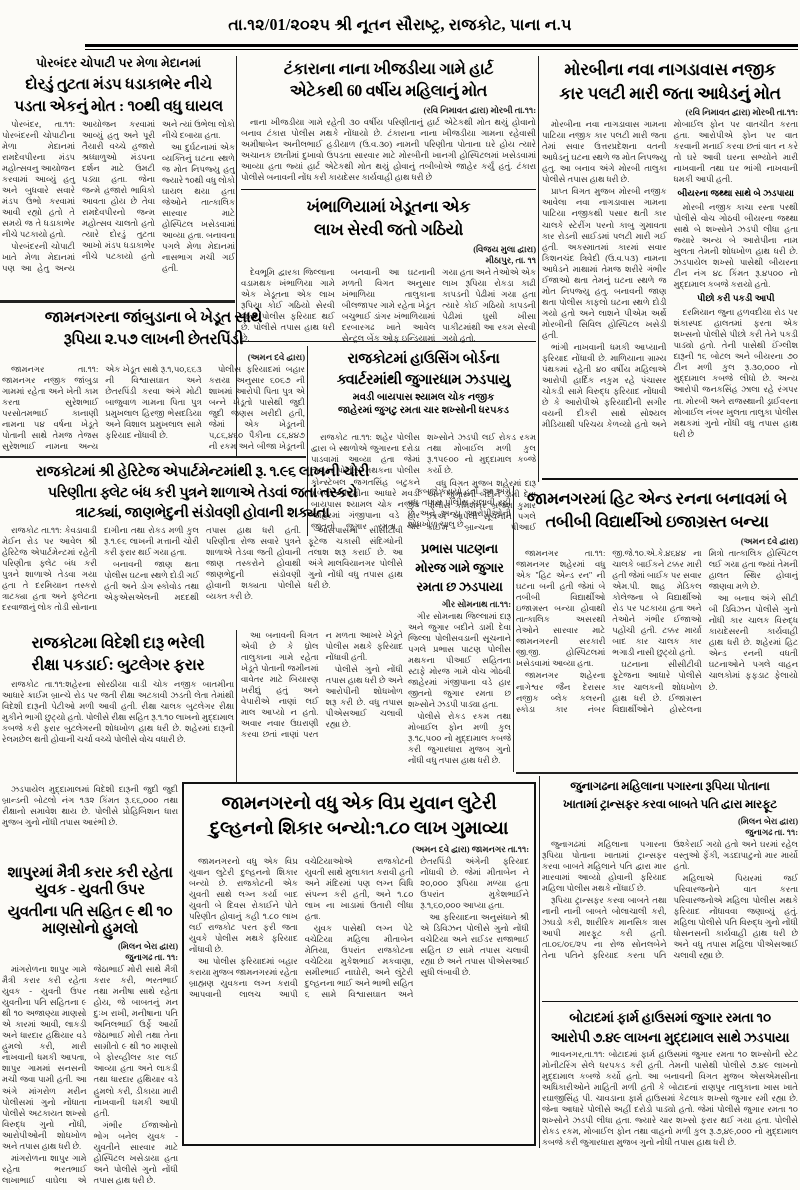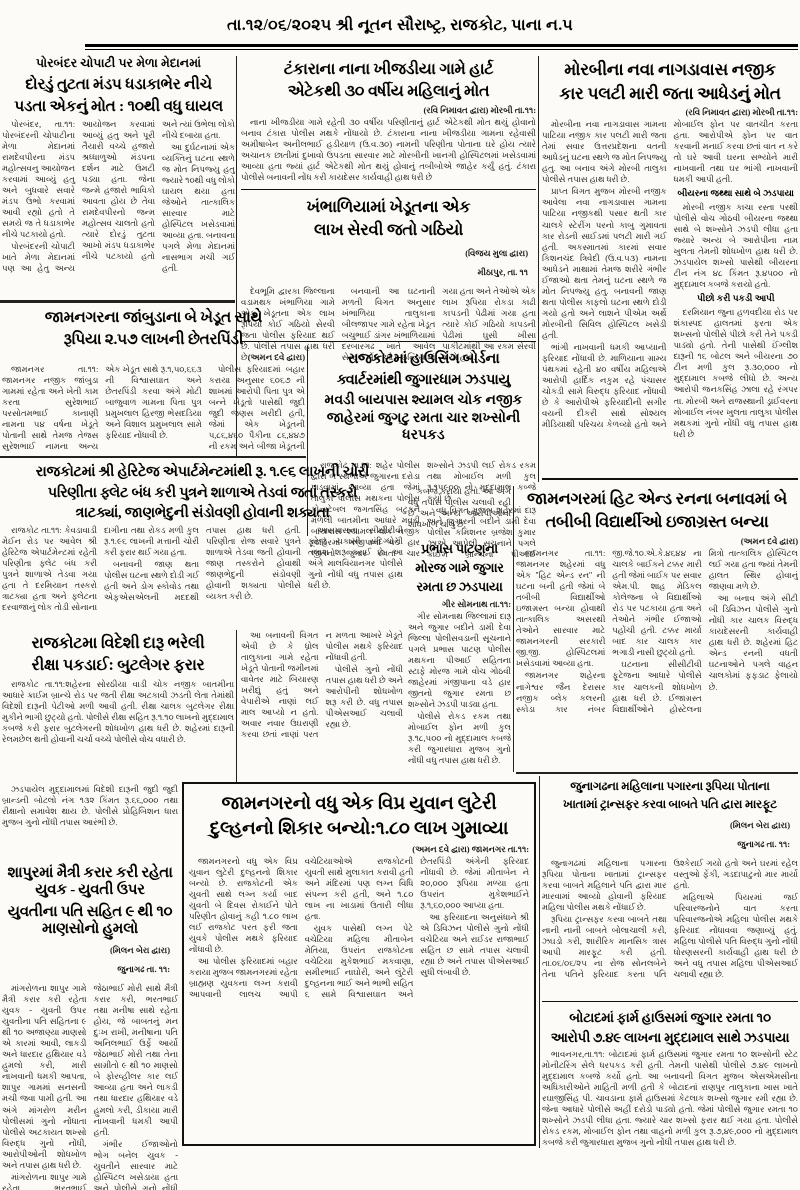--- a/index.html
+++ b/index.html
@@ -10,37 +10,37 @@
   .masthead{text-align:center;font-weight:bold;font-size:16px;letter-spacing:.2px;color:#000}
   .toprule{border-top:3px solid #000;border-bottom:1px solid #000;height:6px}
   .vr{width:1px;background:#222}
   .hr{height:2px;background:#222}
   .hl{font-weight:bold;text-align:center;color:#000;line-height:1.15;letter-spacing:-.3px}
   .hl p{margin:4px}
   .kicker{font-weight:bold;text-align:center;color:#000}
   .deck{font-weight:bold;text-align:center;color:#000;line-height:1.25}
   .deck p{margin:0}
   .byline{text-align:right;font-size:8.6px;font-weight:bold;margin:2px 0 1px}
-  .byline p{margin:8px}
+  .byline p{margin:0}
   .bd{font-size:8.5px;line-height:1.3;text-align:justify;overflow:hidden;color:#222}
   .bd p{margin:0 0 1px;text-indent:9px}
   .bd p.bsub{font-weight:bold;text-align:center;text-indent:0;margin:3px 0 2px;font-size:9px;color:#000}
   .c2{column-count:2;column-gap:7px}
   .c3{column-count:3;column-gap:7px}
   .c4{column-count:4;column-gap:7px}
   .bb15{border-bottom:1.5px solid #111}
   .bb25{border-bottom:2.5px solid #111}
   .boxed{border:2px solid #111;padding:5px 5px 4px}
 </style>
 </head>
 <body>
 
 <div id="page">
 
-  <div class="abs masthead" style="left:0;top:16px;width:800px">તા.૧૨/૦૬/૨૦૨૫ શ્રી નૂતન સૌરાષ્ટ્ર, રાજકોટ, પાના ન.૫</div>
+  <div class="abs masthead" style="left:0;top:16px;width:800px">તા.૧૨/01/૨૦૨૫ શ્રી નૂતન સૌરાષ્ટ્ર, રાજકોટ, પાના ન.૫</div>
   <div class="abs toprule" style="left:85px;top:44px;width:713px"></div>
 
   <div class="abs vr" style="left:236px;top:56px;height:400px"></div>
   <div class="abs vr" style="left:236px;top:630px;height:152px"></div>
   <div class="abs vr" style="left:538px;top:56px;height:426px"></div>
   <div class="abs vr" style="left:513px;top:486px;height:286px"></div>
   <div class="abs vr" style="left:539px;top:776px;height:372px"></div>
   <div class="abs vr" style="left:307px;top:346px;height:190px"></div>
 
   <div class="abs" style="left:2px;top:56px;width:233px;height:244px">
@@ -53,21 +53,21 @@
         <p>પોરબંદર, તા.૧૧: પોરબંદરની ચોપાટીના મેળા મેદાનમાં રામદેવપીરના મંડપ મહોત્સવનુ આયોજન કરવામાં આવ્યું હતુ અને બુધવારે સવારે મંડપ ઉભો કરવામાં આવી રહ્યો હતો તે સમયે જ તે ધડાકાભેર નીચે પટકાયો હતો.</p>
         <p>પોરબંદરની ચોપાટી ખાતે મેળા મેદાનમાં પણ આ હેતુ અન્ય આયોજન કરવામાં આવ્યું હતુ અને પૂરી તૈયારી વચ્ચે હજારો શ્રધ્ધાળુઓ મંડપના દર્શન માટે ઉમટી પડ્યા હતા. જેના જન્મે હજારો ભાવિકો આવતા હોય છે તેવા રામદેવપીરનો જન્મ મહોત્સવ ચાલતો હતો ત્યારે દોરડું તુટતા આખો મંડપ ધડાકાભેર નીચે પટકાયો હતો અને ત્યાં ઉભેલા લોકો નીચે દબાયા હતા.</p>
         <p>આ દુર્ઘટનામાં એક વ્યક્તિનું ઘટના સ્થળે જ મોત નિપજ્યુ હતુ જ્યારે ૧૦થી વધુ લોકો ઘાયલ થયા હતા જેઓને તાત્કાલિક સારવાર માટે હોસ્પિટલ ખસેડવામાં આવ્યા હતા. બનાવના પગલે મેળા મેદાનમાં નાસભાગ મચી ગઈ હતી.</p>
       </div>
   </div>
   <div class="abs hr" style="left:0;top:300px;width:235px;height:2.5px"></div>
 
   <div class="abs bb15" style="left:241px;top:56px;width:295px;height:134px">
     <div class="hl" style="font-size:16px">
         <p>ટંકારાના નાના ખીજડીયા ગામે હાર્ટ</p>
-        <p>એટેકથી ૩૦ વર્ષીય મહિલાનું મોત</p>
+        <p>એટેકથી 60 વર્ષીય મહિલાનું મોત</p>
       </div>
     <div class="byline">(રવિ નિમાવત દ્વારા) મોરબી તા.૧૧:</div>
     <div class="bd" style="height:74px">
         <p>નાના ખીજડીયા ગામે રહેતી ૩૦ વર્ષીય પરિણીતાનું હાર્ટ એટેકથી મોત થયું હોવાનો બનાવ ટંકારા પોલીસ મથકે નોંધાયો છે. ટંકારાના નાના ખીજડીયા ગામના રહેવાસી અમીષાબેન અનીલભાઈ હડીયાળ (ઉ.વ.૩૦) નામની પરિણીતા પોતાના ઘરે હોય ત્યારે અચાનક છાતીમાં દુખાવો ઉપડતા સારવાર માટે મોરબીની ખાનગી હોસ્પિટલમાં ખસેડવામાં આવ્યા હતા જ્યાં હાર્ટ એટેકથી મોત થયું હોવાનું તબીબોએ જાહેર કર્યું હતું. ટંકારા પોલીસે બનાવની નોંધ કરી કાયદેસર કાર્યવાહી હાથ ધરી છે</p>
       </div>
   </div>
 
   <div class="abs bb25" style="left:542px;top:56px;width:256px;height:424px">
     <div class="hl" style="font-size:17px">
         <p>મોરબીના નવા નાગડાવાસ નજીક</p>
@@ -111,21 +111,21 @@
         <p>પોલીસ ફરિયાદમાં બહાર કરાયા અનુસાર ૬૦૬૭ ની શાખમાં આરોપી પિતા પુત્ર એ બન્ને ખેડૂતો પાસેથી જુદી જુદી જણસ ખરીદી હતી, જેમાં એક ખેડૂતની ૫,૮૬,૪૬૦ પૈકીના ૮૬,૪૪૭ ની રકમ અને બીજા ખેડૂતની ૭૦,૭૫૬ ની રકમ પિતા પુત્ર એ ખેડૂતોને ચુકવી ન હતી અને સતત પૈસા ચુકવવા માંગતા ન હોવાથી મામલો પોલીસ મથકે પહોંચ્યો હતો.</p>
       </div>
   </div>
   <div class="abs hr" style="left:0;top:456px;width:306px;height:1.5px"></div>
 
   <div class="abs" style="left:311px;top:346px;width:225px;height:190px">
     <div class="hl" style="font-size:14.5px">
         <p>રાજકોટમાં હાઉસિંગ બોર્ડના</p>
         <p>ક્વાર્ટરમાંથી જુગારધામ ઝડપાયુ</p>
       </div>
-    <div class="deck" style="font-size:14px;margin-top:2px">
+    <div class="deck" style="font-size:10px;margin-top:2px">
         <p>મવડી બાયપાસ શ્યામલ ચોક નજીક</p>
         <p>જાહેરમાં જુગટુ રમતા ચાર શખ્સોની ધરપકડ</p>
       </div>
     <div class="bd c2" style="height:108px;margin-top:16px">
         <p>રાજકોટ તા.૧૧: શહેર પોલીસ દ્વારા બે સ્થળોએ જુગારના દરોડા પાડવામાં આવ્યા હતા જેમાં તાલુકા પોલીસ મથકના પોલીસ કોન્સ્ટેબલ જગતસિંહ બટુકને મળેલી બાતમીના આધારે મવડી બાયપાસ શ્યામલ ચોક નજીક જાહેરમાં ગંજીપાના વડે હાર જીતનો જુગાર રમતા ચાર શખ્સોને ઝડપી લઈ રોકડ રકમ તથા મોબાઈલ મળી કુલ રૂ.૧૫૯૦૦ નો મુદ્દામાલ કબ્જે કર્યો છે.</p>
         <p>વધુ વિગત મુજબ શહેરમાં દારૂ અને જુગારની બદીને ડામી દેવા પોલીસ કમિશનર બ્રજેશ કુમાર ઝાએ આપેલી સૂચનાને પગલે ક્રાઈમ બ્રાન્ચના પીઆઈ સહિતના સ્ટાફે વોચ ગોઠવી હતી. શહેરના સામા કાંઠા વિસ્તારમાં આવેલ કુવાડવા રોડ પર આવેલ ગુજરાત હાઉસિંગ બોર્ડના ક્વાર્ટરમાં કેટલાક શખ્સો જુગાર રમતા હોવાની બાતમી મળી હતી.</p>
       </div>
   </div>
 
   <div class="abs" style="left:2px;top:459px;width:401px;height:169px">
@@ -212,21 +212,21 @@
         <p>જુનાગઢના મહિલાના પગારના રૂપિયા પોતાના</p>
         <p>ખાતામાં ટ્રાન્સફર કરવા બાબતે પતિ દ્વારા મારફૂટ</p>
       </div>
     <div class="byline">
         <p>(મિલન બેરા દ્વારા)</p>
         <p>જુનાગઢ તા. ૧૧:</p>
       </div>
     <div class="bd c2" style="height:162px">
         <p>જુનાગઢમાં મહિલાના પગારના રૂપિયા પોતાના ખાતામાં ટ્રાન્સફર કરવા બાબતે મહિલાને પતિ દ્વારા માર મારવામાં આવ્યો હોવાની ફરિયાદ મહિલા પોલીસ મથકે નોંધાઈ છે.</p>
         <p>રૂપિયા ટ્રાન્સફર કરવા બાબતે તથા નાની નાની બાબતે બોલાચાલી કરી, ઝઘડો કરી, શારીરિક માનસિક ત્રાસ આપી મારફૂટ કરી હતી. તા.૦૬/૦૬/૨૫ ના રોજ સોનલબેને તેના પતિને ફરિયાદ કરતા પતિ ઉશ્કેરાઈ ગયો હતો અને ઘરમાં રહેલ વસ્તુઓ ફેંકી, ગડદાપાટુનો માર માર્યો હતો.</p>
-        <p>મહિલાએ પિયરમાં જઈ પરિવારજનોને વાત કરતા પરિવારજનોએ મહિલા પોલીસ મથકે ફરિયાદ નોંધાવવા જણાવ્યું હતું. મહિલા પોલીસે પતિ વિરુદ્ધ ગુનો નોંધી ધોરણસરની કાર્યવાહી હાથ ધરી છે અને વધુ તપાસ મહિલા પીએસઆઈ ચલાવી રહ્યા છે.</p>
+        <p>મહિલાએ પિયરમાં જઈ પરિવારજનોને વાત કરતા પરિવારજનોએ મહિલા પોલીસ મથકે ફરિયાદ નોંધાવવા જણાવ્યું હતું. મહિલા પોલીસે પતિ વિરુદ્ધ ગુનો નોંધી ધોસનસની કાર્યવાહી હાથ ધરી છે અને વધુ તપાસ મહિલા પીએસઆઈ ચલાવી રહ્યા છે.</p>
       </div>
   </div>
 
   <div class="abs" style="left:542px;top:1006px;width:256px;height:144px">
     <div class="hl" style="font-size:13.5px">
         <p>બોટાદમાં ફાર્મ હાઉસમાં જુગાર રમતા ૧૦</p>
         <p>આરોપી ૭.૪૯ લાખના મુદ્દામાલ સાથે ઝડપાયા</p>
       </div>
     <div class="bd" style="height:104px;margin-top:3px">
         <p>ભાવનગર,તા.૧૧: બોટાદમાં ફાર્મ હાઉસમાં જુગાર રમતા ૧૦ શખ્સોની સ્ટેટ મોનીટરિંગ સેલે ધરપકડ કરી હતી. તેમની પાસેથી પોલીસે ૭.૪૯ લાખનો મુદ્દામાલ કબજે કર્યો હતો. આ બનાવની વિગત મુજબ એસએમસીના અધિકારીઓને માહિતી મળી હતી કે બોટાદનાં રાણપુર તાલુકાના ખાસ ખાતે રઘાજીસિંહ પી. ચાવડાના ફાર્મ હાઉસમાં કેટલાક શખ્સો જુગાર રમી રહ્યા છે. જેના આધારે પોલીસે અહીં દરોડો પાડ્યો હતો. જેમાં પોલીસે જુગાર રમતા ૧૦ શખ્સોને ઝડપી લીધા હતા. જ્યારે ચાર શખ્સો ફરાર થઈ ગયા હતા. પોલીસે રોકડ રકમ, મોબાઈલ ફોન તથા વાહનો મળી કુલ રૂ.૭,૪૯,૦૦૦ નો મુદ્દામાલ કબજે કરી જુગારધારા મુજબ ગુનો નોંધી તપાસ હાથ ધરી છે.</p>

